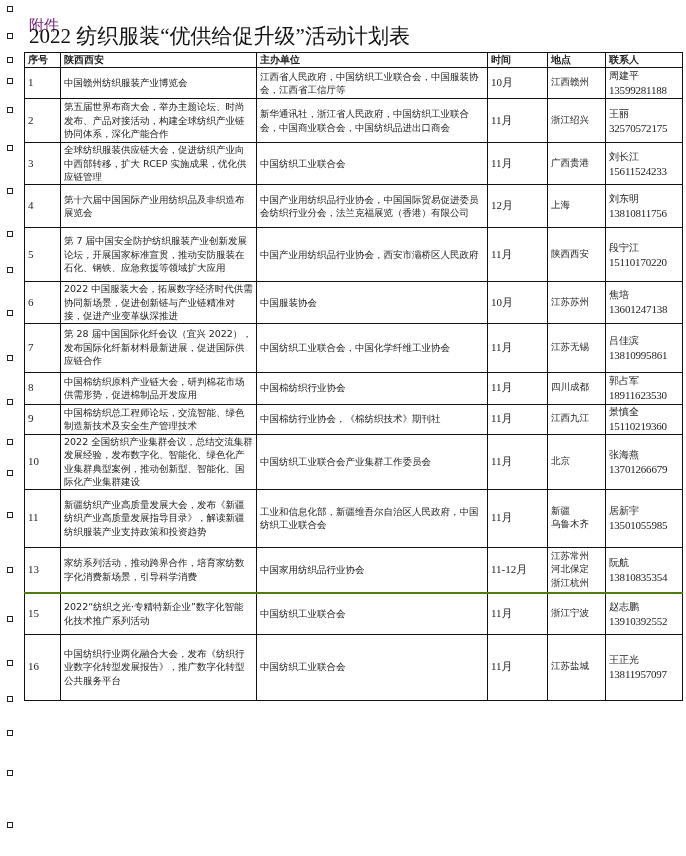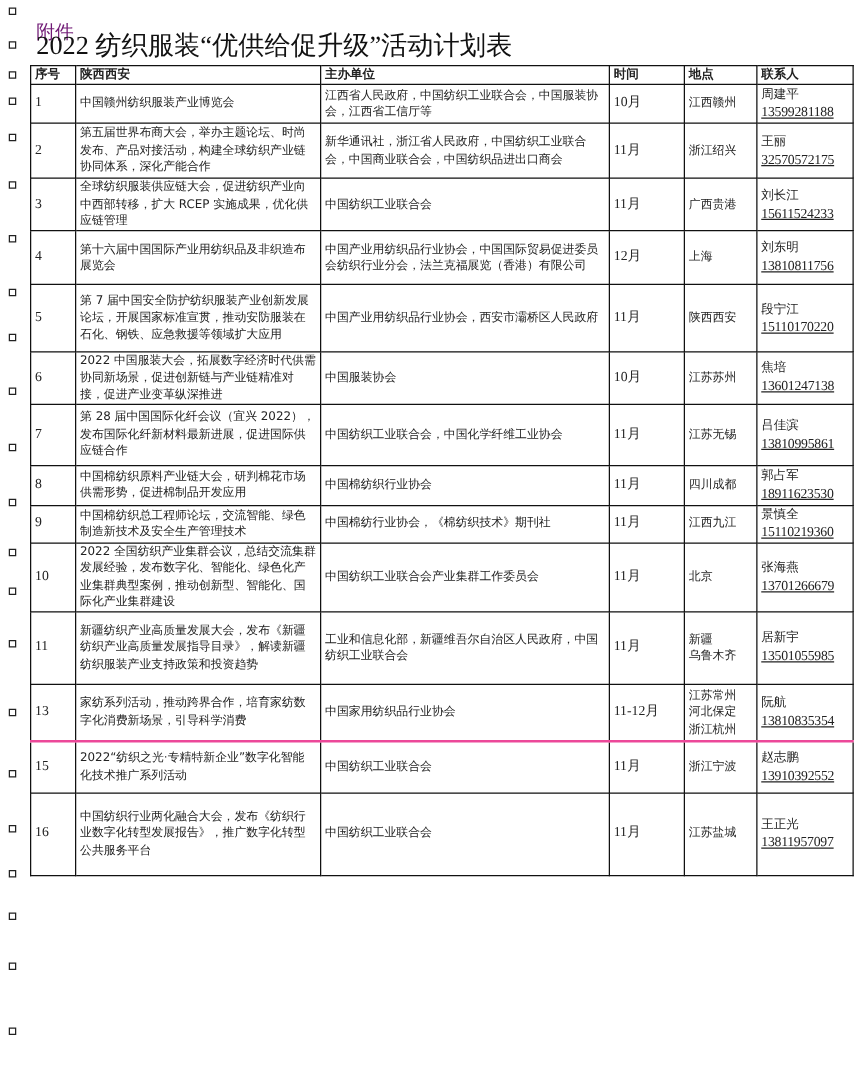--- a/index.html
+++ b/index.html
@@ -28,21 +28,21 @@
     border: 1px solid #111; padding: 0 3px; vertical-align: middle;
     font-size: 9.5px; line-height: 13.5px; color: #222; overflow: hidden;
     font-weight: normal; text-align: left;
   }
   table.plan th {
     font-weight: bold; font-size: 10px; height: 14px; line-height: 14px;
   }
   .num { font-family: "Liberation Serif", serif; font-size: 11px !important; }
   .time { font-family: "Liberation Serif", serif; font-size: 11px !important; }
   .contact { font-size: 10px !important; line-height: 14px !important; }
-  .contact .phone { font-family: "Liberation Serif", serif; font-size: 11px; display: block; letter-spacing: -0.2px; text-decoration: underline; }
+  .contact .phone { font-family: "Liberation Serif", serif; font-size: 11px; display: block; letter-spacing: -0.2px; }
   .place { color: #333; }
   tr.section td {
     font-size: 14px; line-height: 18px; color: #111; padding: 4px 4px 4px 5px;
   }
   .multiline { white-space: pre-line; font-family: Liberation Mono, monospace; }
 </style>
 </head>
 <body>
 
 <span class="bullet" style="top:6px"></span>
@@ -186,21 +186,21 @@
       <td class="num">13</td>
       <td>家纺系列活动，推动跨界合作，培育家纺数字化消费新场景，引导科学消费</td>
       <td>中国家用纺织品行业协会</td>
       <td class="time">11-12月</td>
       <td class="place multiline">江苏常州
 河北保定
 浙江杭州</td>
       <td class="contact"><span>阮航</span><span class="phone">13810835354</span></td>
     </tr>
 
-    <tr style="height:41px; border-top:2px solid #ec4899">
+    <tr style="height:41px; border-top:2px solid #4d7c0f">
       <td class="num">15</td>
       <td>2022“纺织之光·专精特新企业”数字化智能化技术推广系列活动</td>
       <td>中国纺织工业联合会</td>
       <td class="time">11月</td>
       <td class="place multiline">浙江宁波</td>
       <td class="contact"><span>赵志鹏</span><span class="phone">13910392552</span></td>
     </tr>
     <tr style="height:66px">
       <td class="num">16</td>
       <td>中国纺织行业两化融合大会，发布《纺织行业数字化转型发展报告》，推广数字化转型公共服务平台</td>

